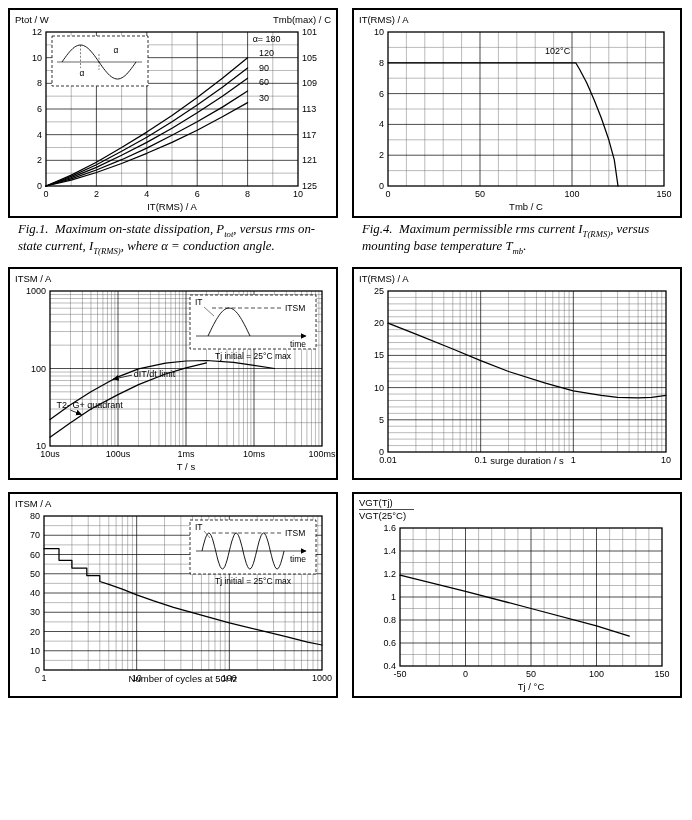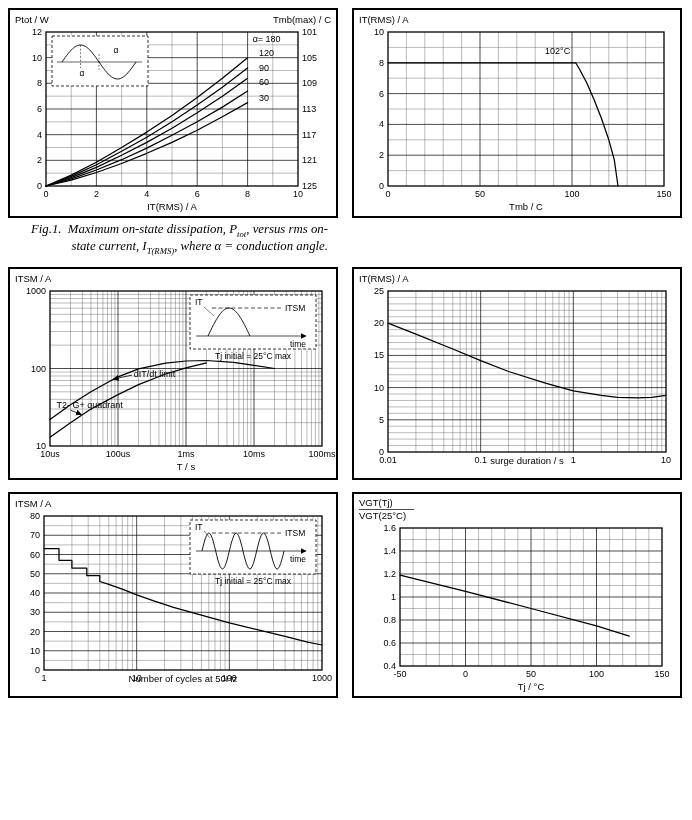--- a/index.html
+++ b/index.html
@@ -5,21 +5,21 @@
   * { margin:0; padding:0; box-sizing:border-box; }
   html,body { background:#ffffff; }
   body { width:692px; height:820px; font-family:"Liberation Sans",sans-serif; color:#000; overflow:hidden; }
   .page { display:grid; grid-template-columns:330px 330px; column-gap:14px; row-gap:12px; padding:8px; }
   .cell { display:flex; flex-direction:column; }
   .figbox { border:2px solid #000; background:#fff; }
   .row1 .figbox { height:210px; }
   .row2 .figbox { height:213px; }
   .row3 .figbox { height:206px; }
   svg.chart { display:block; width:100%; height:100%; }
-  .caption { font-family:"Liberation Serif",serif; font-style:italic; font-size:12.8px; line-height:1.15; text-align:right; margin-top:4px; padding:0 10px; }
+  .caption { font-family:"Liberation Serif",serif; font-style:italic; font-size:12.8px; line-height:1.15; text-align:left; margin-top:4px; padding:0 10px; }
   .caption sub { font-size:0.68em; }
   svg text { font-family:"Liberation Sans",sans-serif; font-size:9px; fill:#000; }
   svg text.axname { font-size:9.5px; }
   svg text.small { font-size:8.5px; }
 </style>
 </head>
 <body>
 
 <main class="page">
 
@@ -152,20 +152,21 @@
             <text x="30" y="25" text-anchor="end">10</text>
           </g>
           <g>
             <text x="5" y="13" text-anchor="start" class="axname">IT(RMS) / A</text>
             <text x="172" y="200" text-anchor="middle" class="axname">Tmb / C</text>
           </g>
           <polyline points="34.0,52.8 221.7,52.8 225.4,59.0 232.7,72.8 240.1,89.8 247.4,108.2 254.8,129.8 260.3,149.8 264.0,176.0" fill="none" stroke="#000" stroke-width="1.25" stroke-linejoin="round" stroke-linecap="round"></polyline>
           <text x="216.16" y="43.56" text-anchor="end">102°C</text>
         </svg>
     </div>
+    <p class="caption">Fig.4.&nbsp; Maximum permissible rms current I<sub>T(RMS)</sub>, versus mounting base temperature T<sub>mb</sub>.</p>
   </section>
 
   <section class="cell row2">
     <div class="figbox">
       <svg class="chart" id="svg-fig2" viewBox="0 0 326 209">
           <defs>
             <marker id="arr-fig2" markerWidth="7" markerHeight="7" refX="5.5" refY="3" orient="auto" markerUnits="userSpaceOnUse">
               <path d="M0,0L6,3L0,6Z" fill="#000"></path>
             </marker>
           </defs>

